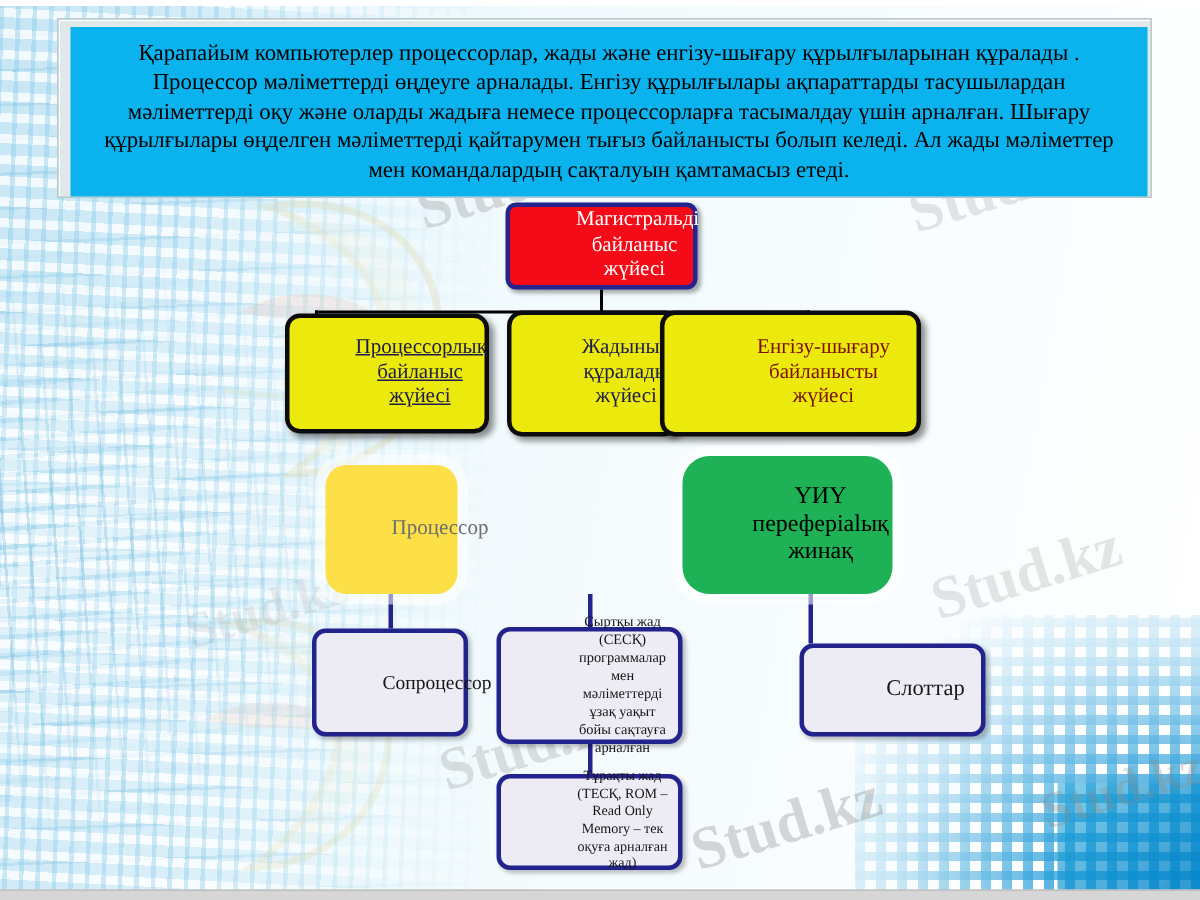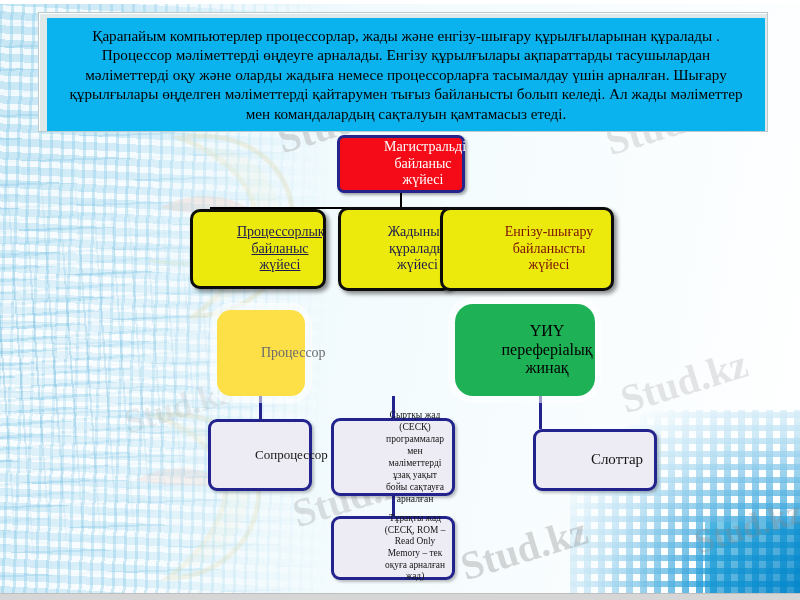--- a/index.html
+++ b/index.html
@@ -221,19 +221,19 @@
       <span>Сопроцессор</span>
     </div>
     <div class="node n-white n-w2">
       <span>Сыртқы жад (СЕСҚ) программалар мен мәліметтерді ұзақ уақыт бойы сақтауға арналған</span>
     </div>
     <div class="node n-white n-w3">
       <span>Слоттар</span>
     </div>
 
     <div class="node n-white n-w4">
-      <span>Тұрақты жад (СЕСҚ, ROM – Read Only Memory – тек оқуға арналған жад)</span>
+      <span>Тұрақты жад (ТЕСҚ, ROM – Read Only Memory – тек оқуға арналған жад)</span>
     </div>
 
   </div>
 
   <div class="foot"></div>
 </div>
 
 </body></html>

